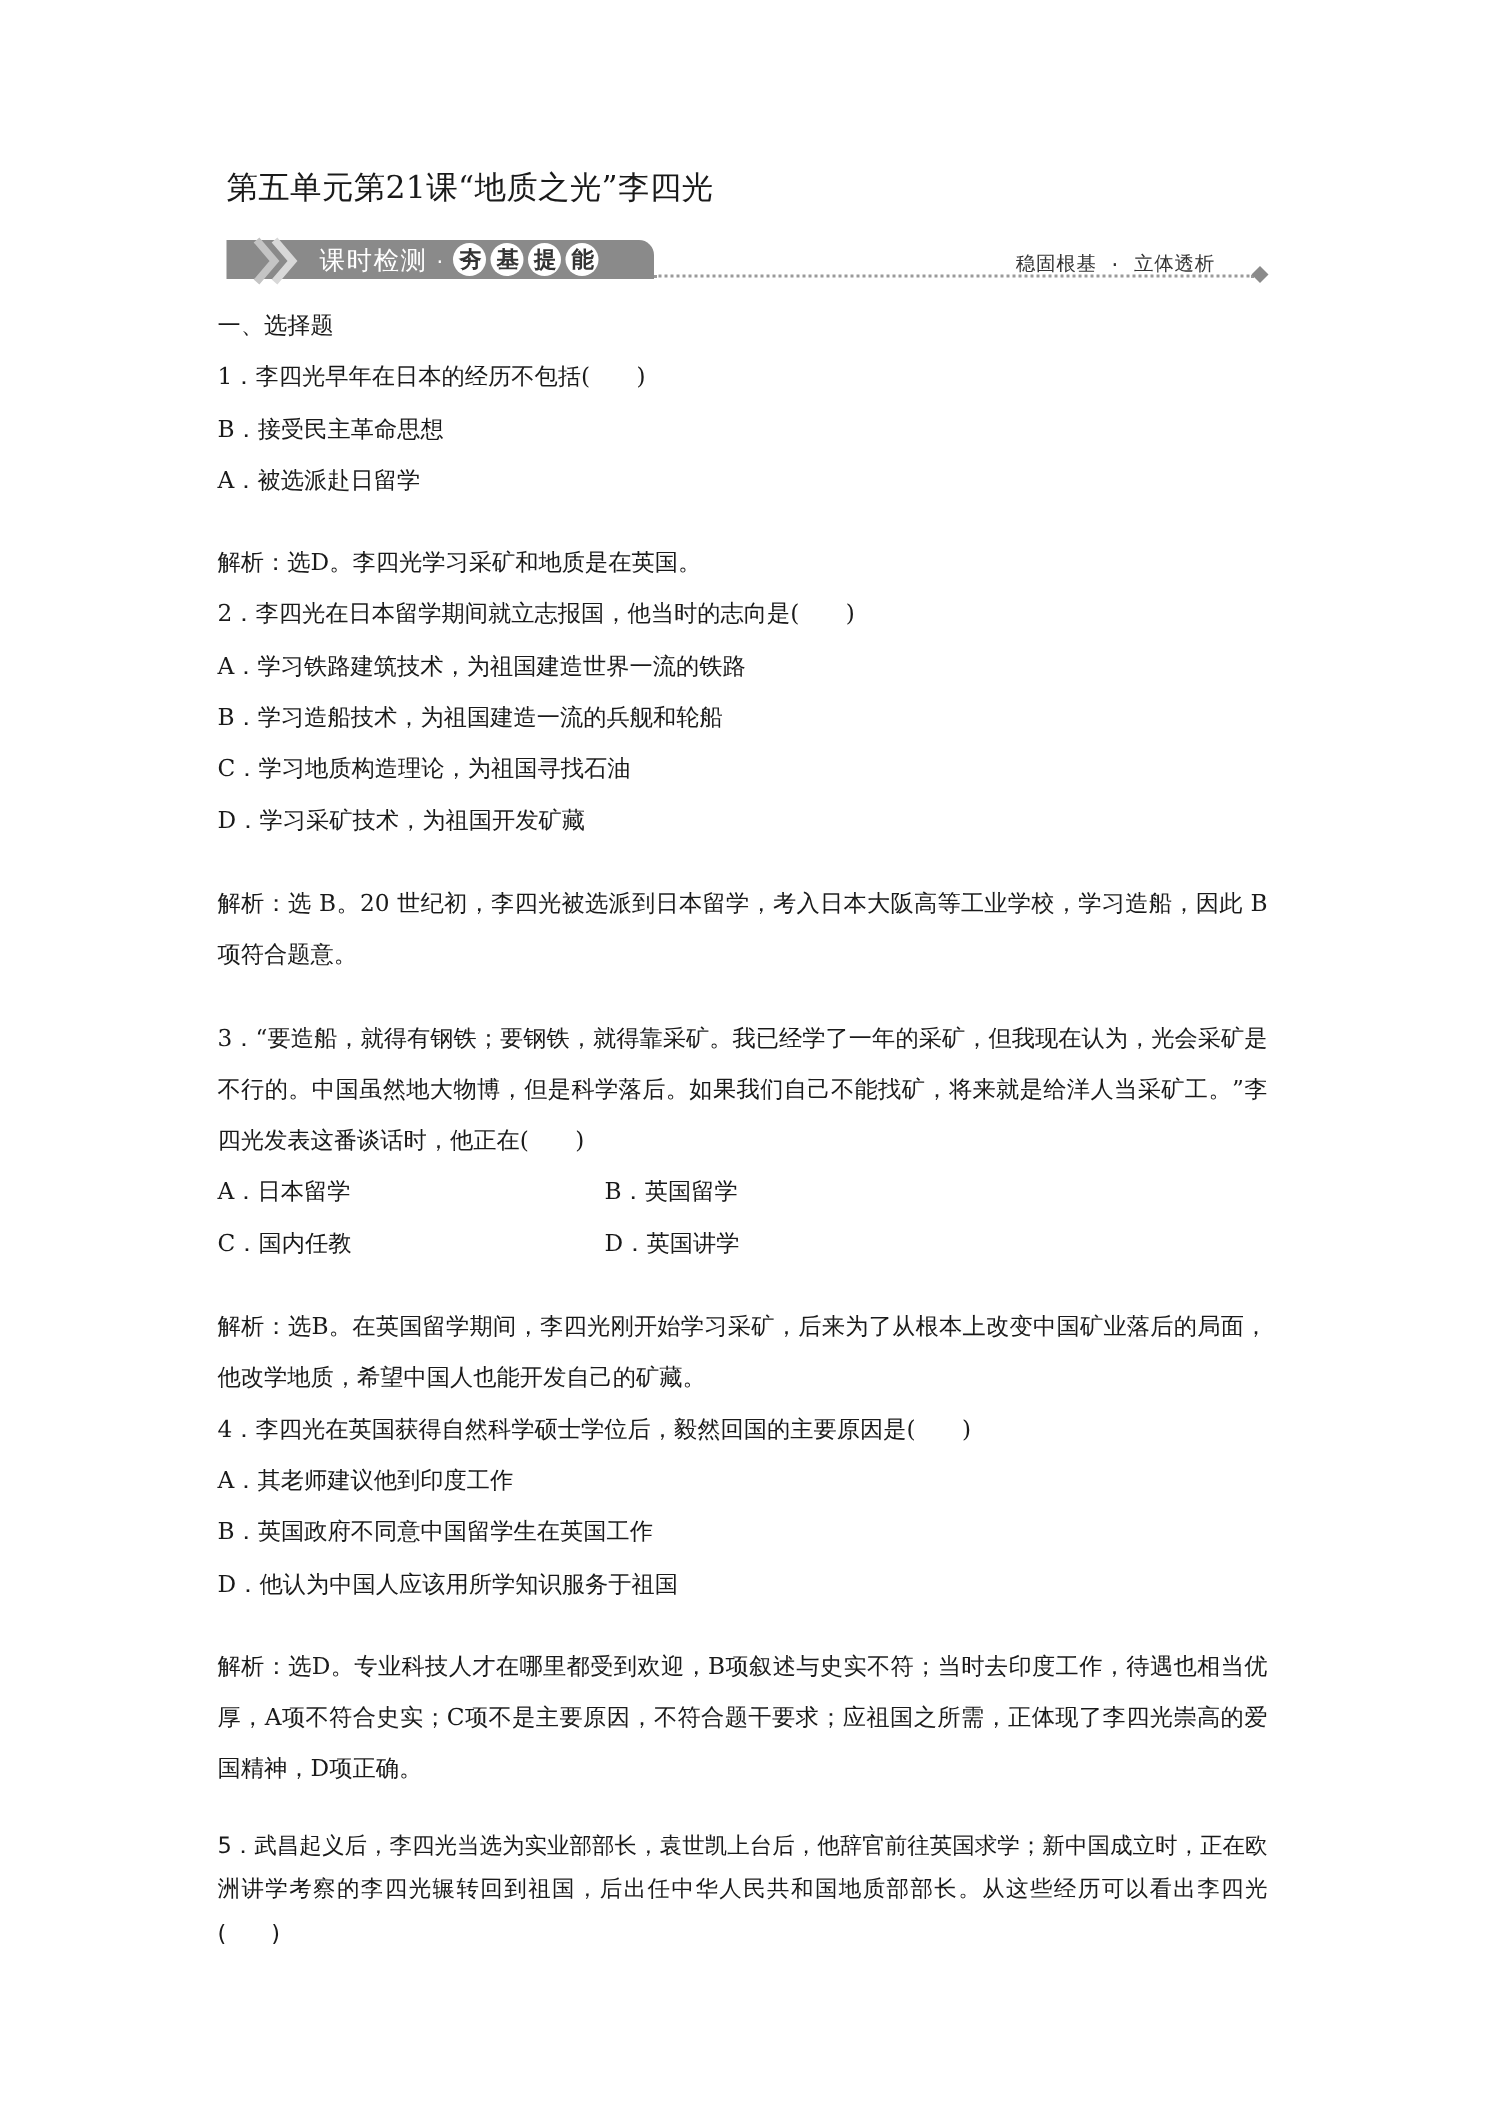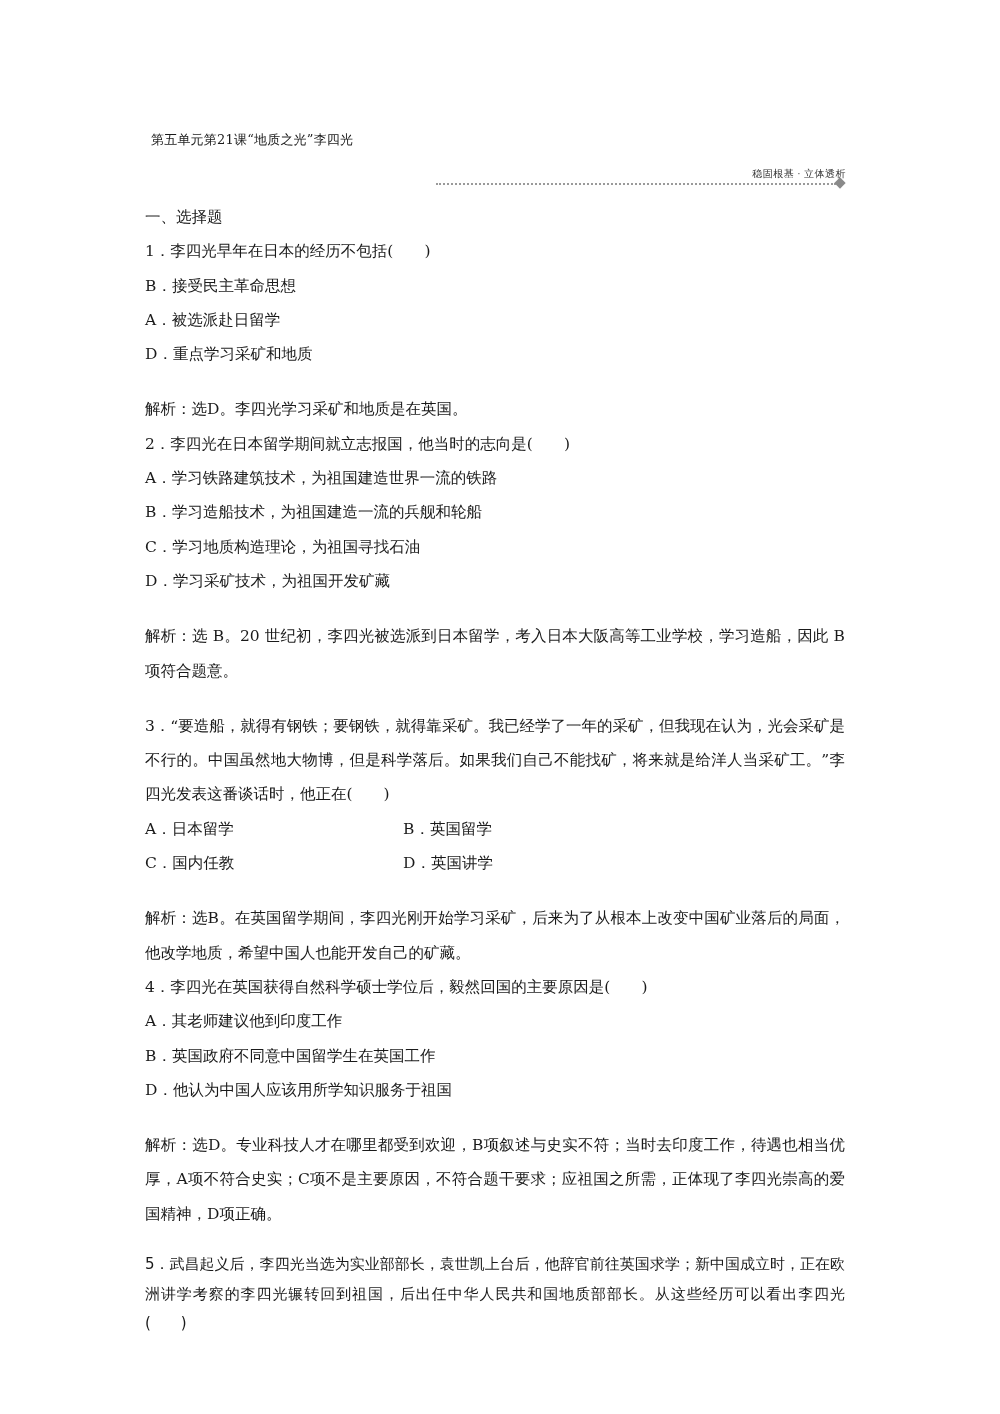--- a/index.html
+++ b/index.html
@@ -2,22 +2,22 @@
 <html><head>
 <meta charset="utf-8">
 <style>
   html, body { margin: 0; padding: 0; background: #ffffff; }
   body {
     width: 1000px; height: 1414px; position: relative; overflow: hidden;
     font-family: "DejaVu Serif", "Liberation Serif", serif;
     color: #1a1a1a;
   }
   .page-title {
-    position: absolute; left: 151px; top: 131px;
-    font-size: 13px; letter-spacing: 0.2px;
+    position: absolute; left: 151px; top: 111px;
+    font-size: 21px; letter-spacing: 0.2px;
   }
   .banner {
     position: absolute; left: 151px; top: 160px; width: 695px; height: 28px;
   }
   .banner-tab {
     position: absolute; left: 0; top: 0; width: 285px; height: 26px;
     background: #8a8a8a;
     border-top-right-radius: 10px;
   }
   .banner-chevron {
@@ -37,55 +37,63 @@
   }
   .banner-rule {
     position: absolute; left: 285px; right: 10px; top: 23px; height: 0;
     border-top: 2px dotted #9a9a9a;
   }
   .banner-diamond {
     position: absolute; right: 2px; top: 19px; width: 8px; height: 8px;
     background: #8a8a8a; transform: rotate(45deg);
   }
   .banner-right {
-    position: absolute; right: 0; top: 7px;
-    font-family: Liberation Serif, serif;
-    font-size: 10px; color: #333; letter-spacing: 0.5px; white-space: nowrap;
+    position: absolute; right: 36px; top: 7px;
+    font-family: Liberation Mono, monospace;
+    font-size: 13px; color: #333; letter-spacing: 0.5px; white-space: nowrap;
   }
   .content {
     position: absolute; left: 145px; top: 200px; width: 700px;
     font-size: 15.5px; line-height: 34.3px;
   }
   .line { white-space: nowrap; }
   .para { text-align: justify; margin-top: 21px; }
   .two-col { display: flex; }
   .two-col > div { width: 258px; }
   .q5 {
     font-family: "DejaVu Sans", "Liberation Sans", sans-serif;
     font-size: 15px; line-height: 29.5px; margin-top: 19px;
   }
 </style>
 </head>
 <body>
 
 <div class="page-title">第五单元第21课“地质之光”李四光</div>
 
 <div class="banner">
+  <div class="banner-tab">
+    <svg class="banner-chevron" viewBox="0 0 36 32">
+      <polyline points="4,2 16,16 4,30" fill="none" stroke="#c4c4c4" stroke-width="5"></polyline>
+      <polyline points="16,2 28,16 16,30" fill="none" stroke="#d8d8d8" stroke-width="5"></polyline>
+    </svg>
+    <div class="banner-label">
+      <span>课时检测</span><span class="banner-dot">·</span><span class="circle-char">夯</span><span class="circle-char">基</span><span class="circle-char">提</span><span class="circle-char">能</span>
+    </div>
+  </div>
   <div class="banner-rule"></div>
   <div class="banner-right">稳固根基 · 立体透析</div>
   <div class="banner-diamond"></div>
 </div>
 
 <div class="content">
   <div class="line">一、选择题</div>
 
   <div class="line">1．李四光早年在日本的经历不包括(　　)</div>
   <div class="line">B．接受民主革命思想</div>
   <div class="line">A．被选派赴日留学</div>
-  <div class="line">D．重点学习采矿和地质</div>
   <div class="para">解析：选D。李四光学习采矿和地质是在英国。</div>
 
   <div class="line">2．李四光在日本留学期间就立志报国，他当时的志向是(　　)</div>
   <div class="line">A．学习铁路建筑技术，为祖国建造世界一流的铁路</div>
   <div class="line">B．学习造船技术，为祖国建造一流的兵舰和轮船</div>
   <div class="line">C．学习地质构造理论，为祖国寻找石油</div>
   <div class="line">D．学习采矿技术，为祖国开发矿藏</div>
   <div class="para">解析：选 B。20 世纪初，李四光被选派到日本留学，考入日本大阪高等工业学校，学习造船，因此 B 项符合题意。</div>
 
   <div class="para">3．“要造船，就得有钢铁；要钢铁，就得靠采矿。我已经学了一年的采矿，但我现在认为，光会采矿是不行的。中国虽然地大物博，但是科学落后。如果我们自己不能找矿，将来就是给洋人当采矿工。”李四光发表这番谈话时，他正在(　　)</div>

